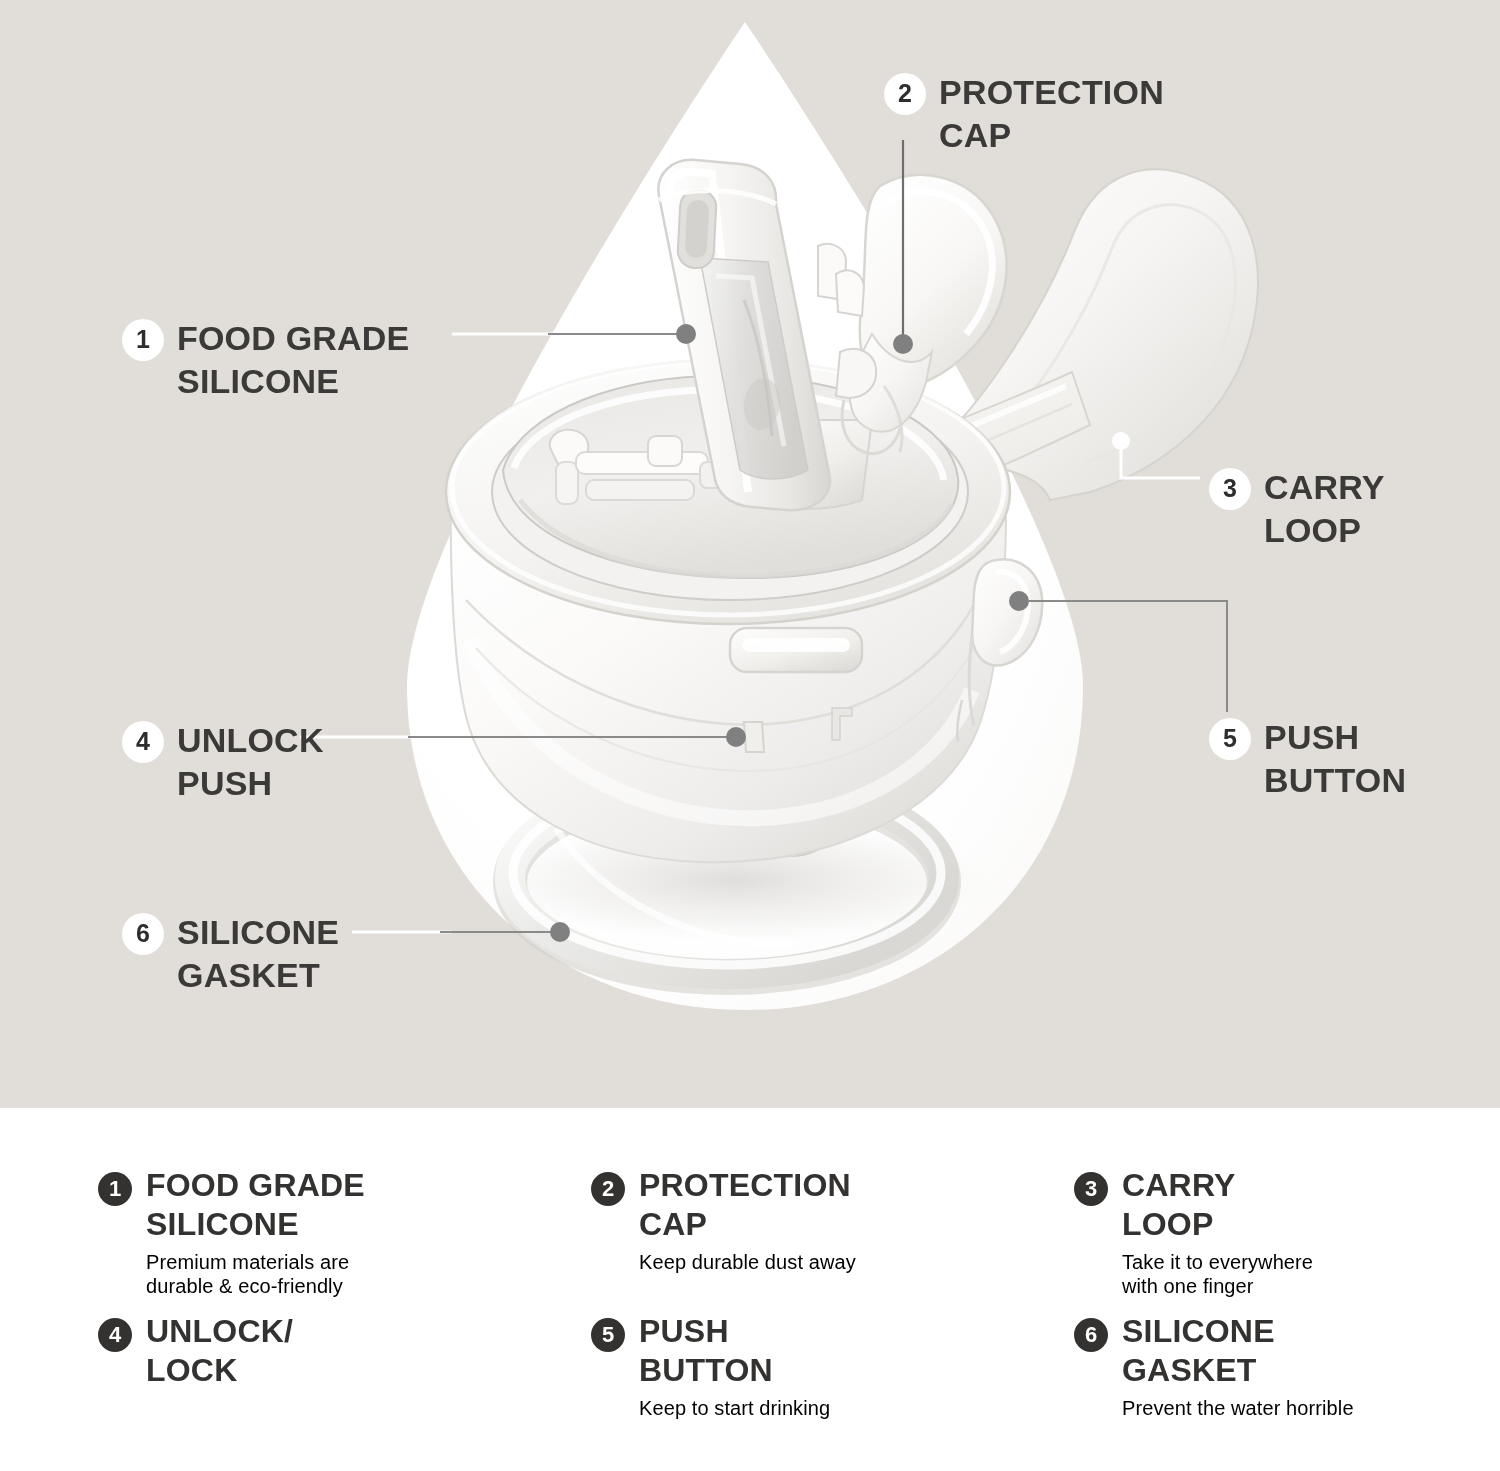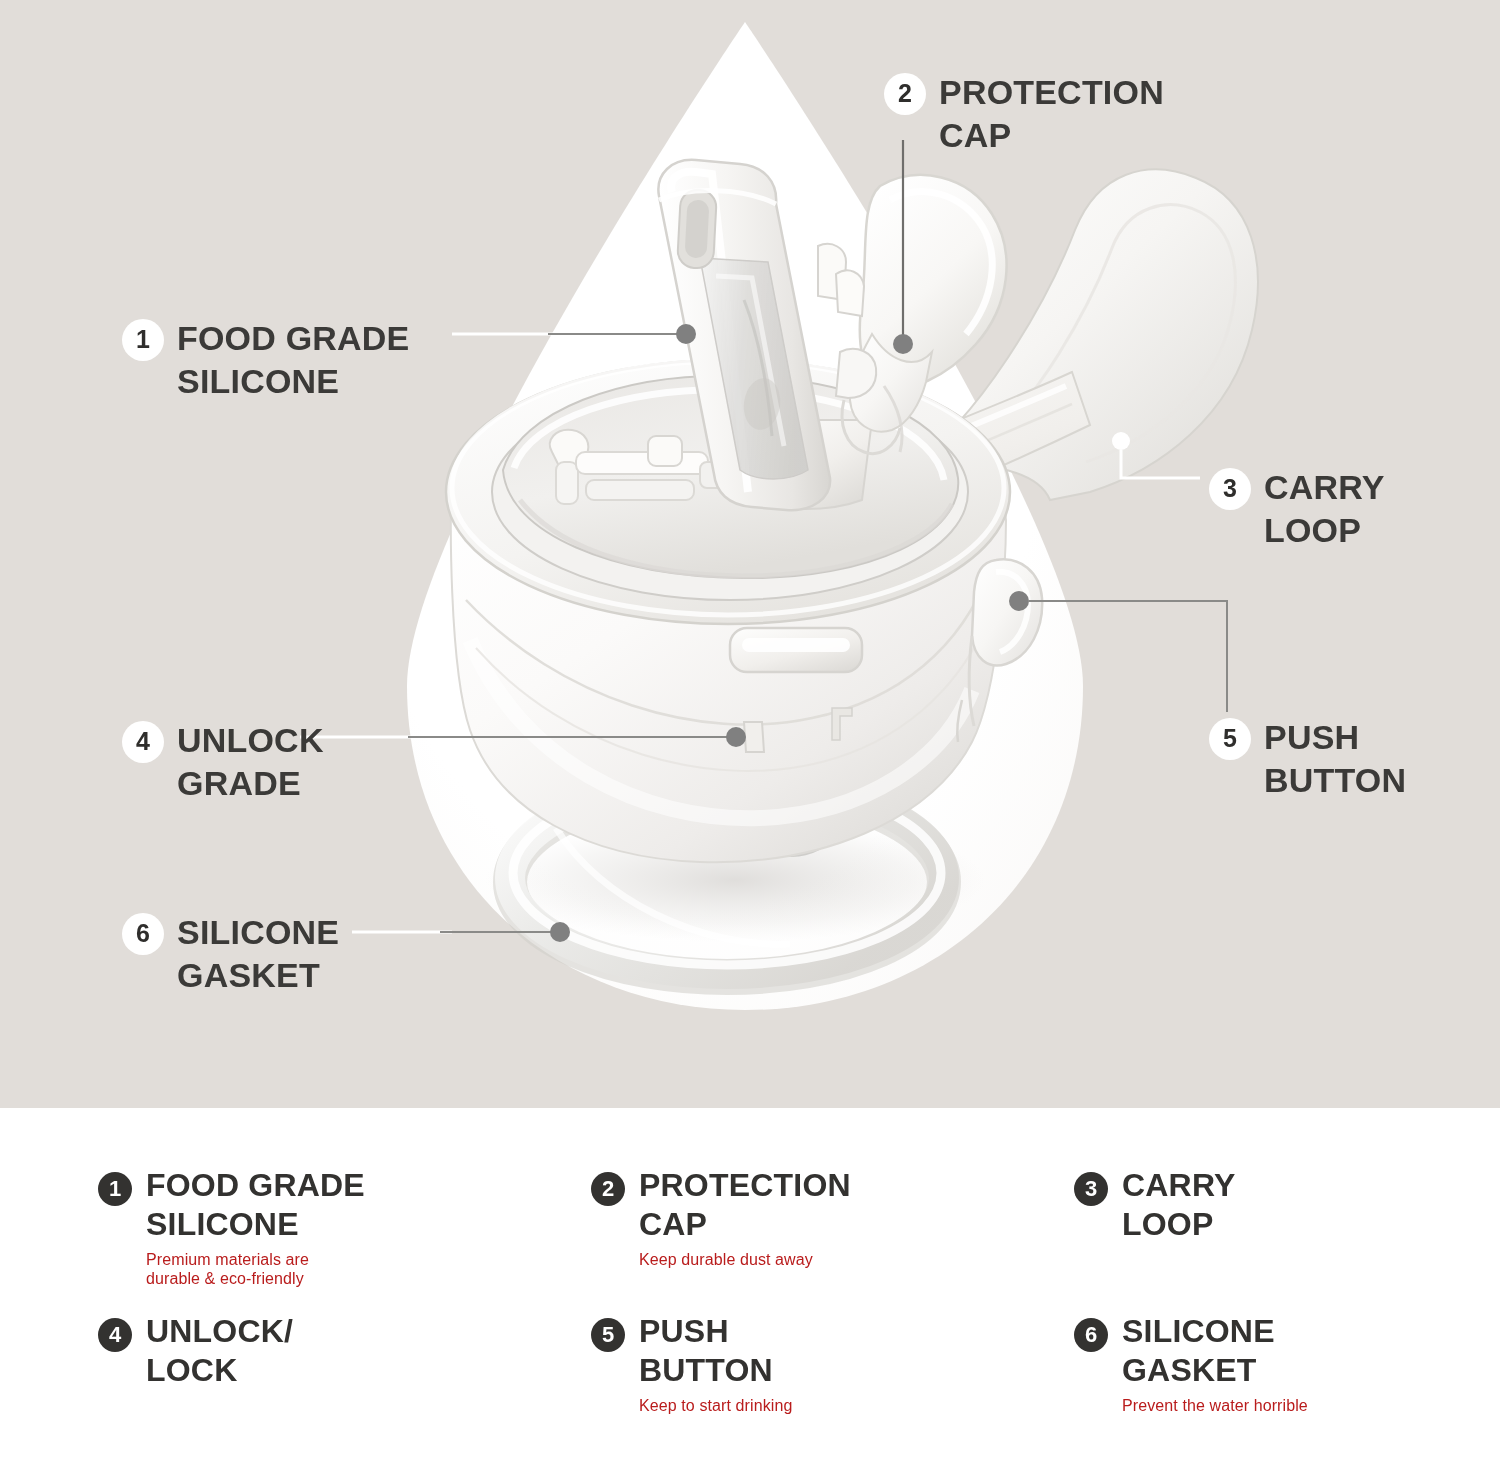--- a/index.html
+++ b/index.html
@@ -82,22 +82,22 @@
     margin-top:6px;
   }
   .legend-body { min-width:0; }
   .legend-title {
     color:#333230;
     font-size:32px; line-height:1.22; font-weight:700;
     letter-spacing:.2px; white-space:pre-line;
     margin:0 0 6px 0;
   }
   .legend-desc {
-    color:#b91c1c;
-    font-size:16px; line-height:1.2; font-weight:400;
+    color:#000000;
+    font-size:20px; line-height:1.2; font-weight:400;
     letter-spacing:.1px; white-space:pre-line;
     margin:0;
   }
 </style>
 </head>
 <body>
 
 <div id="hero">
 
   <svg class="drop-svg" viewBox="0 0 1500 1108">
@@ -370,21 +370,21 @@
 
   <div class="ov-label right" id="ovl-3">
     <span class="badge">3</span>
     <span class="txt">CARRY
 LOOP</span>
   </div>
 
   <div class="ov-label" id="ovl-4">
     <span class="badge">4</span>
     <span class="txt">UNLOCK
-GRADE</span>
+PUSH</span>
   </div>
 
   <div class="ov-label right" id="ovl-5">
     <span class="badge">5</span>
     <span class="txt">PUSH
 BUTTON</span>
   </div>
 
   <div class="ov-label" id="ovl-6">
     <span class="badge">6</span>
@@ -413,20 +413,22 @@
 CAP</p>
         <p class="legend-desc">Keep durable dust away</p>
       </div>
     </div>
 
     <div class="legend-item">
       <span class="badge">3</span>
       <div class="legend-body">
         <p class="legend-title">CARRY
 LOOP</p>
+        <p class="legend-desc">Take it to everywhere
+with one finger</p>
       </div>
     </div>
 
     <div class="legend-item">
       <span class="badge">4</span>
       <div class="legend-body">
         <p class="legend-title">UNLOCK/
 LOCK</p>
       </div>
     </div>

